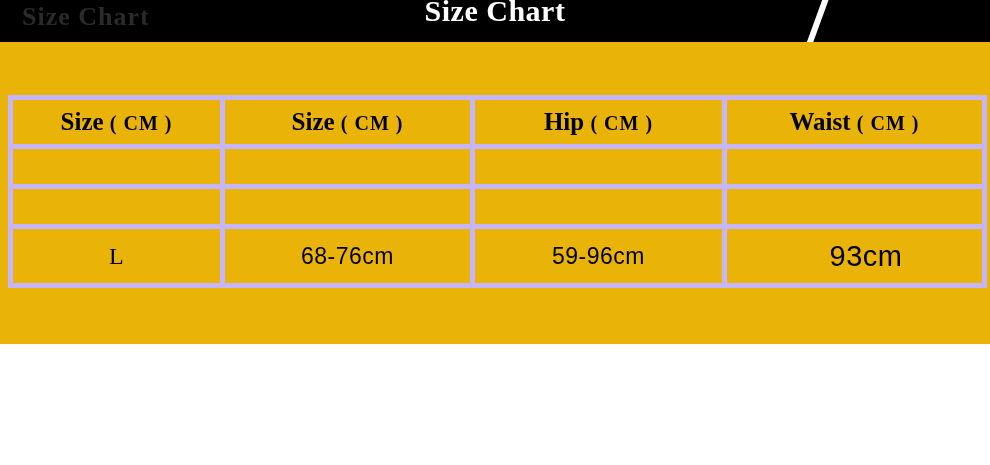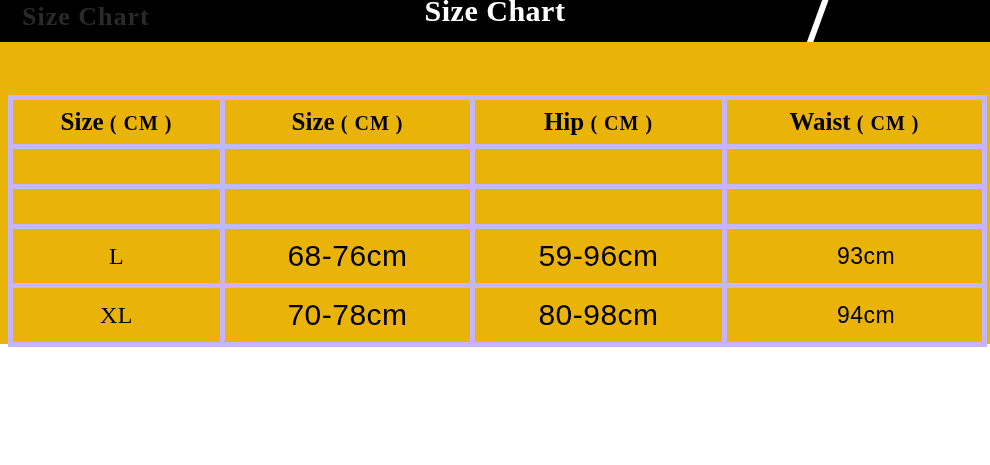--- a/index.html
+++ b/index.html
@@ -101,26 +101,26 @@
   }
   tr.spacer td { height: 33px; }
   tr.data td { height: 52px; }
   td.size-cell {
     font-family: "Liberation Serif", serif;
     font-size: 24px;
     letter-spacing: 0.5px;
   }
   td.meas-cell {
     font-family: "Liberation Sans", sans-serif;
-    font-size: 30px;
+    font-size: 23px;
     letter-spacing: 0.5px;
   }
   td.len-cell {
     font-family: "Liberation Sans", sans-serif;
-    font-size: 23px;
+    font-size: 29px;
     letter-spacing: 0.5px;
     padding-left: 24px;
   }
 </style>
 </head>
 <body>
 
 <div class="page">
 
   <div class="banner">
@@ -158,23 +158,17 @@
           <td></td>
           <td></td>
         </tr>
 
         <tr class="data">
           <td class="size-cell">L</td>
           <td class="meas-cell">68-76cm</td>
           <td class="meas-cell">59-96cm</td>
           <td class="len-cell">93cm</td>
         </tr>
-        <tr class="data">
-          <td class="size-cell">XL</td>
-          <td class="meas-cell">70-78cm</td>
-          <td class="meas-cell">80-98cm</td>
-          <td class="len-cell">94cm</td>
-        </tr>
       </tbody>
     </table>
   </div>
 
 </div>
 
 </body></html>

